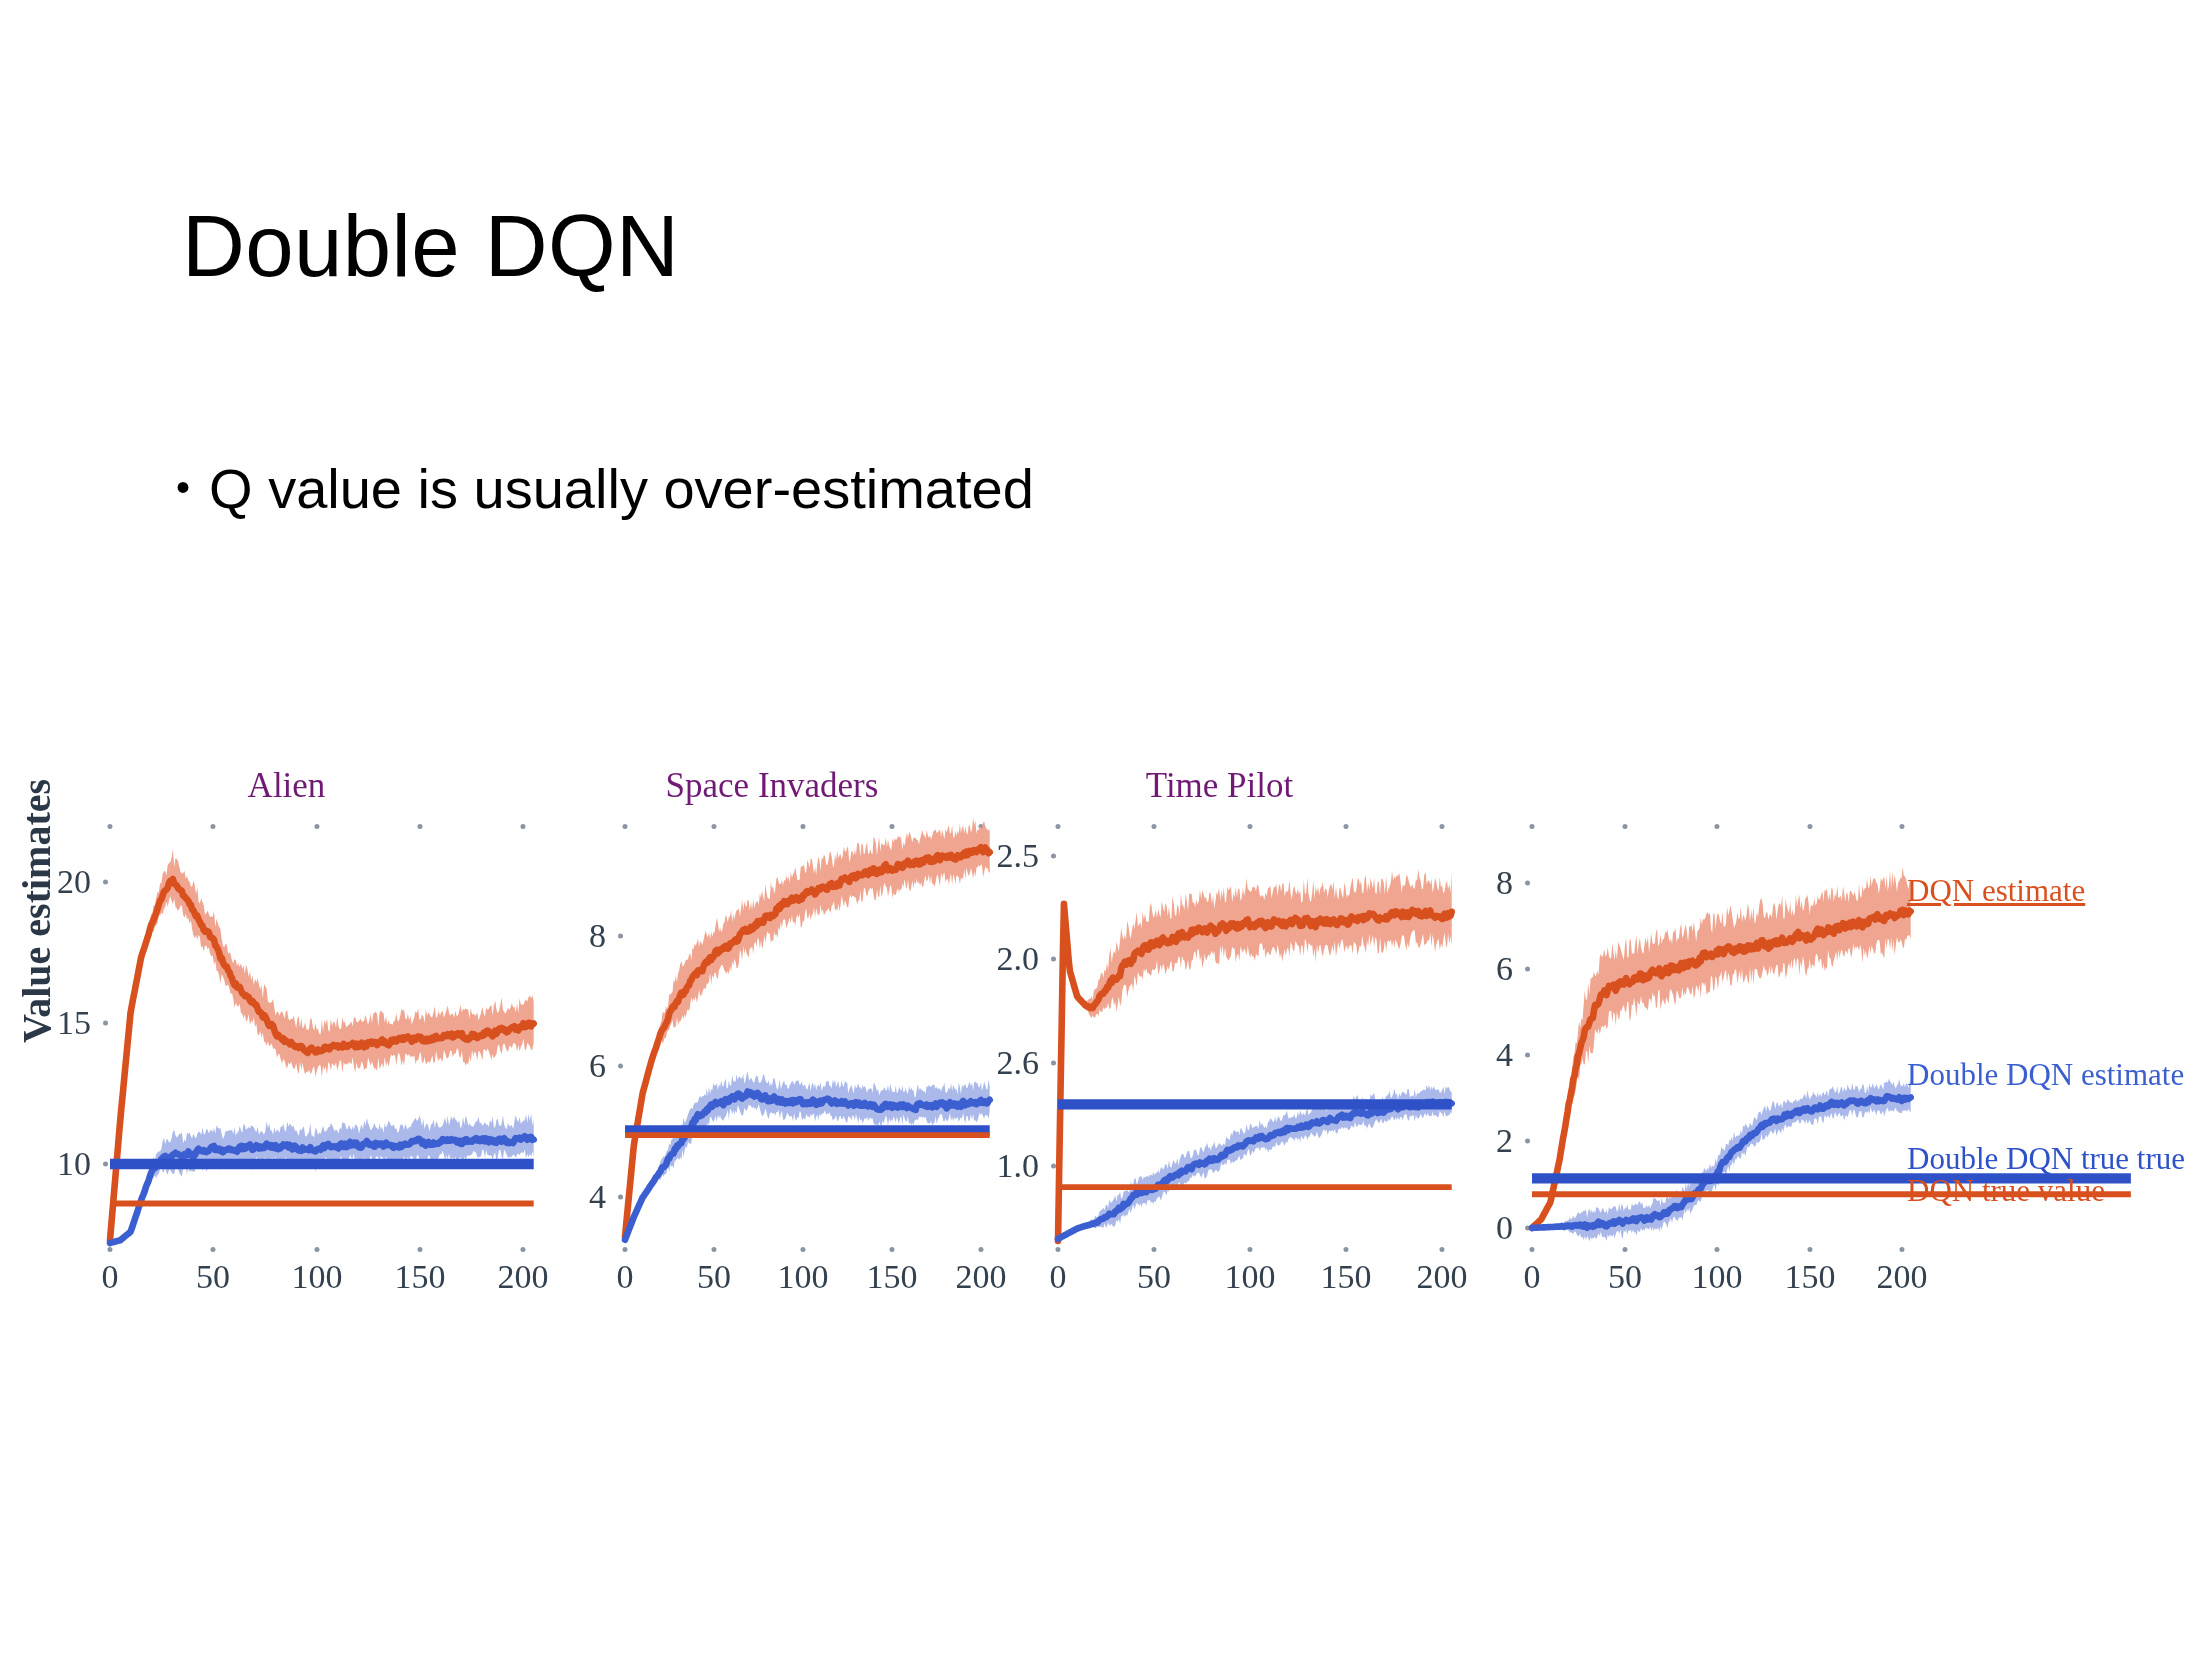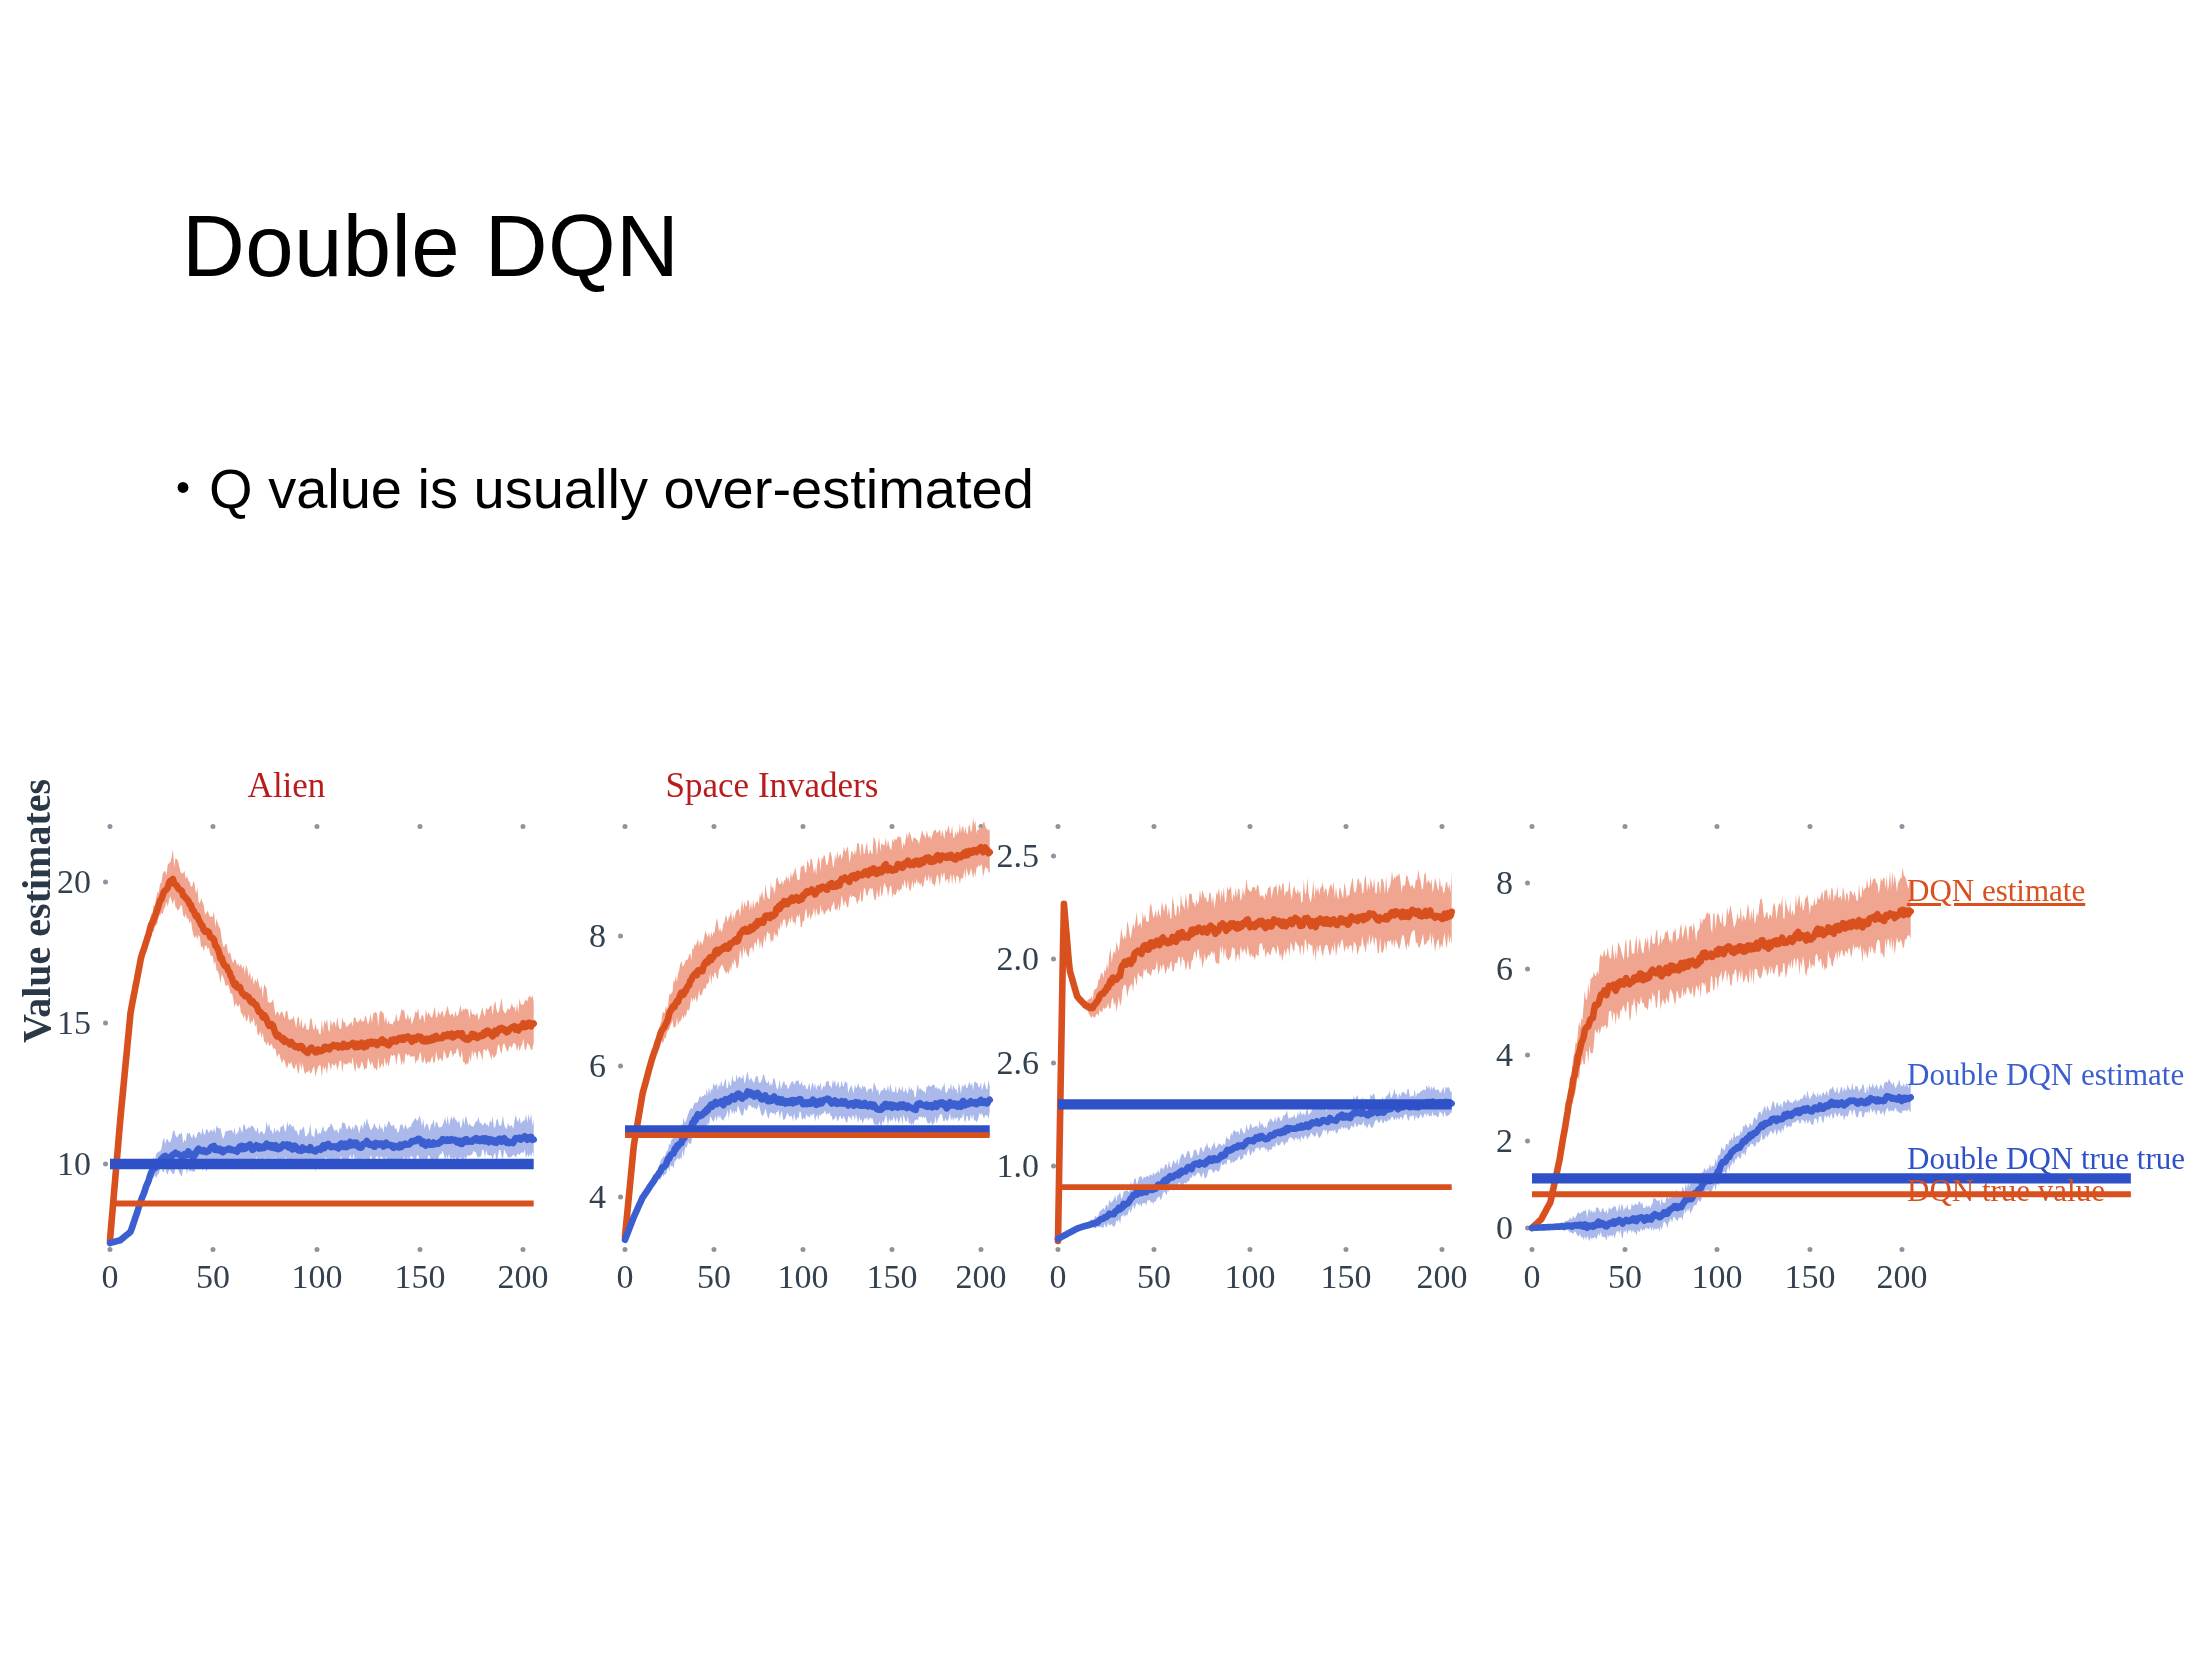--- a/index.html
+++ b/index.html
@@ -68,21 +68,21 @@
     height: 632px;
   }
   .panel-title {
     position: absolute;
     top: 16px;
     left: 0;
     width: 100%;
     text-align: center;
     font-family: "Liberation Serif", serif;
     font-size: 35px;
-    color: #b91c1c;
+    color: #701a75;
     white-space: nowrap;
   }
   .plot-area {
     position: absolute;
     left: 81px;
     top: 81px;
     right: 10.3px;
     height: 412px;
   }
   .ytick-label {
@@ -254,20 +254,21 @@
             <path d="M0.0 551.1 L 1.5 535.6 L 3.0 520.2 L 4.5 504.7 L 6.0 489.3 L 7.5 473.8 L 9.0 458.3 L 10.5 442.9 L 12.0 427.4 L 13.5 418.3 L 15.0 409.4 L 16.5 400.6 L 18.0 391.8 L 19.5 382.9 L 21.0 374.1 L 22.5 365.3 L 24.0 356.4 L 25.6 350.6 L 27.1 345.1 L 28.6 339.5 L 30.1 334.0 L 31.6 328.3 L 33.1 322.5 L 34.6 317.7 L 36.1 311.9 L 37.6 307.4 L 39.1 302.7 L 40.6 298.5 L 42.1 294.8 L 43.6 289.8 L 45.1 285.1 L 46.6 280.9 L 48.1 275.5 L 49.6 271.8 L 51.1 269.4 L 52.6 267.8 L 54.1 265.2 L 55.6 261.6 L 57.1 259.3 L 58.6 255.0 L 60.1 248.5 L 61.6 244.8 L 63.1 242.9 L 64.6 239.4 L 66.1 237.4 L 67.6 238.8 L 69.1 233.7 L 70.6 231.2 L 72.1 232.2 L 73.6 227.2 L 75.2 222.7 L 76.7 219.6 L 78.2 219.8 L 79.7 222.5 L 81.2 217.2 L 82.7 217.6 L 84.2 212.8 L 85.7 210.8 L 87.2 209.8 L 88.7 203.8 L 90.2 202.9 L 91.7 198.4 L 93.2 196.7 L 94.7 194.6 L 96.2 193.1 L 97.7 195.9 L 99.2 189.6 L 100.7 188.9 L 102.2 189.7 L 103.7 190.4 L 105.2 190.4 L 106.7 184.4 L 108.2 180.2 L 109.7 178.3 L 111.2 176.9 L 112.7 178.7 L 114.2 174.0 L 115.7 171.6 L 117.2 175.6 L 118.7 172.2 L 120.2 171.4 L 121.7 167.7 L 123.2 163.1 L 124.8 161.9 L 126.3 166.2 L 127.8 164.7 L 129.3 161.3 L 130.8 161.8 L 132.3 160.0 L 133.8 158.0 L 135.3 159.7 L 136.8 156.3 L 138.3 158.5 L 139.8 159.9 L 141.3 158.9 L 142.8 152.8 L 144.3 152.7 L 145.8 152.8 L 147.3 150.7 L 148.8 149.0 L 150.3 147.5 L 151.8 150.2 L 153.3 149.7 L 154.8 145.5 L 156.3 140.1 L 157.8 138.5 L 159.3 137.3 L 160.8 134.2 L 162.3 134.3 L 163.8 133.1 L 165.3 136.8 L 166.8 134.6 L 168.3 136.4 L 169.8 135.7 L 171.3 130.4 L 172.8 133.9 L 174.4 132.7 L 175.9 130.9 L 177.4 126.7 L 178.9 129.1 L 180.4 122.5 L 181.9 125.6 L 183.4 125.3 L 184.9 121.9 L 186.4 124.0 L 187.9 124.6 L 189.4 120.2 L 190.9 115.5 L 192.4 115.0 L 193.9 115.3 L 195.4 117.6 L 196.9 118.2 L 198.4 114.1 L 199.9 115.8 L 201.4 115.8 L 202.9 113.5 L 204.4 113.3 L 205.9 105.5 L 207.4 107.6 L 208.9 102.5 L 210.4 105.9 L 211.9 99.7 L 213.4 101.8 L 214.9 99.4 L 216.4 95.2 L 217.9 96.7 L 219.4 99.3 L 220.9 99.4 L 222.4 94.9 L 224.0 96.0 L 225.5 93.4 L 227.0 90.7 L 228.5 94.8 L 230.0 92.2 L 231.5 92.2 L 233.0 90.2 L 234.5 92.2 L 236.0 94.6 L 237.5 90.8 L 239.0 92.9 L 240.5 93.0 L 242.0 87.3 L 243.5 88.1 L 245.0 85.6 L 246.5 82.3 L 248.0 81.8 L 249.5 83.7 L 251.0 83.0 L 252.5 82.7 L 254.0 79.5 L 255.5 82.2 L 257.0 82.5 L 258.5 86.2 L 260.0 83.8 L 261.5 81.3 L 263.0 77.7 L 264.5 79.9 L 266.0 78.9 L 267.5 76.1 L 269.0 75.6 L 270.5 76.4 L 272.0 76.5 L 273.6 79.7 L 275.1 79.7 L 276.6 75.1 L 278.1 72.5 L 279.6 72.7 L 281.1 71.0 L 282.6 76.0 L 284.1 74.3 L 285.6 72.7 L 287.1 75.5 L 288.6 71.3 L 290.1 70.4 L 291.6 73.9 L 293.1 69.3 L 294.6 65.2 L 296.1 66.2 L 297.6 65.5 L 299.1 63.2 L 300.6 66.0 L 302.1 65.5 L 303.6 67.3 L 305.1 69.1 L 306.6 63.6 L 308.1 61.2 L 309.6 60.7 L 311.1 63.2 L 312.6 60.2 L 314.1 64.2 L 315.6 62.4 L 317.1 58.3 L 318.6 60.0 L 320.1 59.9 L 321.6 60.0 L 323.2 60.0 L 324.7 57.1 L 326.2 55.3 L 327.7 54.9 L 329.2 56.0 L 330.7 59.6 L 332.2 56.6 L 333.7 53.0 L 335.2 56.8 L 336.7 56.1 L 338.2 50.9 L 339.7 55.9 L 341.2 58.1 L 342.7 58.3 L 344.2 56.1 L 345.7 52.5 L 347.2 52.8 L 348.7 56.0 L 350.2 54.8 L 351.7 49.0 L 353.2 46.7 L 354.7 45.3 L 356.2 51.6 L 357.7 53.5 L 359.2 52.7 L 360.7 50.6 L 362.2 53.2 L 363.7 54.0 L 365.2 52.4 L 366.7 51.6 L 368.2 52.6 L 369.7 49.4 L 371.2 45.1 L 372.8 49.1 L 374.3 45.9 L 375.8 49.0 L 377.3 50.0 L 378.8 48.4 L 380.3 44.2 L 381.8 45.3 L 383.3 43.5 L 384.8 40.3 L 386.3 42.7 L 387.8 46.2 L 389.3 45.2 L 390.8 43.5 L 392.3 46.0 L 393.8 41.5 L 395.3 43.4 L 396.8 40.3 L 398.3 44.7 L 399.8 45.5 L 401.3 45.3 L 402.8 39.8 L 404.3 40.6 L 405.8 42.8 L 407.3 38.3 L 408.8 37.2 L 410.3 36.6 L 411.8 38.4 L 413.3 36.0 L 414.8 41.6 L 416.3 37.8 L 417.8 41.9 L 419.3 38.8 L 420.8 40.8 L 422.4 36.8 L 423.9 34.3 L 425.4 32.9 L 426.9 36.4 L 428.4 39.6 L 429.9 34.1 L 431.4 33.5 L 432.9 34.1 L 434.4 35.6 L 435.9 36.1 L 437.4 36.5 L 438.9 33.6 L 440.4 35.7 L 441.9 36.0 L 443.4 32.4 L 444.9 36.4 L 446.4 35.6 L 447.9 38.2 L 449.4 38.7 L 450.9 35.5 L 452.4 32.8 L 453.9 35.9 L 455.4 34.3 L 456.9 35.5 L 458.4 32.7 L 459.9 31.3 L 461.4 29.7 L 462.9 33.1 L 464.4 27.9 L 465.9 32.8 L 467.4 30.0 L 468.9 27.2 L 470.4 28.4 L 472.0 29.3 L 473.5 26.6 L 475.0 25.9 L 476.5 27.2 L 478.0 28.5 L 479.5 25.5 L 481.0 24.7 L 482.5 23.7 L 484.0 22.0 L 485.5 24.6 L 487.0 28.6 L 488.5 24.6 L 490.0 22.3 L 491.5 26.1 L 493.0 25.9 L 494.5 30.2 L 496.0 28.9" fill="none" stroke="#d9501f" stroke-width="9" stroke-linejoin="round" stroke-linecap="round"></path>
             <path d="M0.0 555.6 L 1.5 551.7 L 3.0 547.8 L 4.5 544.0 L 6.0 540.1 L 7.5 536.2 L 9.0 532.4 L 10.5 528.5 L 12.0 524.6 L 13.5 521.3 L 15.0 518.0 L 16.5 514.7 L 18.0 511.4 L 19.5 508.0 L 21.0 504.7 L 22.5 501.4 L 24.0 498.1 L 25.6 495.8 L 27.1 493.6 L 28.6 491.4 L 30.1 488.5 L 31.6 485.5 L 33.1 482.8 L 34.6 479.4 L 36.1 477.5 L 37.6 474.5 L 39.1 471.0 L 40.6 466.4 L 42.1 463.6 L 43.6 463.2 L 45.1 460.7 L 46.6 453.9 L 48.1 449.8 L 49.6 445.7 L 51.1 444.7 L 52.6 441.6 L 54.1 442.8 L 55.6 438.2 L 57.1 434.8 L 58.6 433.2 L 60.1 424.6 L 61.6 427.2 L 63.1 419.6 L 64.6 418.5 L 66.1 414.4 L 67.6 413.7 L 69.1 414.4 L 70.6 407.5 L 72.1 411.5 L 73.6 400.7 L 75.2 402.8 L 76.7 398.8 L 78.2 399.6 L 79.7 389.1 L 81.2 396.8 L 82.7 394.3 L 84.2 390.2 L 85.7 385.2 L 87.2 380.8 L 88.7 378.2 L 90.2 376.1 L 91.7 378.3 L 93.2 372.8 L 94.7 369.7 L 96.2 369.1 L 97.7 369.4 L 99.2 368.1 L 100.7 363.4 L 102.2 359.5 L 103.7 362.8 L 105.2 360.2 L 106.7 360.7 L 108.2 357.8 L 109.7 359.9 L 111.2 349.5 L 112.7 360.7 L 114.2 347.0 L 115.7 357.5 L 117.2 350.8 L 118.7 352.7 L 120.2 342.6 L 121.7 345.9 L 123.2 346.0 L 124.8 343.2 L 126.3 352.5 L 127.8 343.9 L 129.3 347.6 L 130.8 339.1 L 132.3 346.1 L 133.8 347.4 L 135.3 340.8 L 136.8 336.2 L 138.3 350.1 L 139.8 349.1 L 141.3 339.0 L 142.8 346.4 L 144.3 345.6 L 145.8 331.9 L 147.3 339.4 L 148.8 340.6 L 150.3 340.7 L 151.8 330.7 L 153.3 338.3 L 154.8 334.0 L 156.3 334.1 L 157.8 336.8 L 159.3 335.9 L 160.8 330.2 L 162.3 343.6 L 163.8 339.6 L 165.3 331.6 L 166.8 326.5 L 168.3 336.7 L 169.8 339.4 L 171.3 334.9 L 172.8 337.6 L 174.4 341.7 L 175.9 341.5 L 177.4 334.9 L 178.9 333.1 L 180.4 333.0 L 181.9 341.4 L 183.4 342.5 L 184.9 341.2 L 186.4 337.5 L 187.9 330.5 L 189.4 332.2 L 190.9 338.5 L 192.4 341.7 L 193.9 342.7 L 195.4 338.8 L 196.9 347.7 L 198.4 341.4 L 199.9 347.2 L 201.4 337.4 L 202.9 335.4 L 204.4 340.9 L 205.9 348.2 L 207.4 352.0 L 208.9 346.7 L 210.4 337.8 L 211.9 351.4 L 213.4 346.3 L 214.9 342.0 L 216.4 339.6 L 217.9 345.9 L 219.4 343.5 L 220.9 348.9 L 222.4 351.0 L 224.0 345.6 L 225.5 343.1 L 227.0 339.8 L 228.5 340.6 L 230.0 345.4 L 231.5 341.4 L 233.0 339.4 L 234.5 339.3 L 236.0 338.7 L 237.5 345.3 L 239.0 343.9 L 240.5 340.4 L 242.0 347.2 L 243.5 345.2 L 245.0 344.9 L 246.5 350.6 L 248.0 351.5 L 249.5 345.9 L 251.0 342.8 L 252.5 354.2 L 254.0 344.4 L 255.5 342.0 L 257.0 349.4 L 258.5 342.5 L 260.0 352.8 L 261.5 346.5 L 263.0 345.2 L 264.5 347.5 L 266.0 341.5 L 267.5 353.3 L 269.0 348.5 L 270.5 345.6 L 272.0 348.5 L 273.6 340.4 L 275.1 340.3 L 276.6 339.5 L 278.1 346.7 L 279.6 346.4 L 281.1 350.3 L 282.6 337.9 L 284.1 343.3 L 285.6 338.2 L 287.1 347.8 L 288.6 344.0 L 290.1 339.3 L 291.6 348.9 L 293.1 347.7 L 294.6 338.5 L 296.1 346.0 L 297.6 347.5 L 299.1 339.0 L 300.6 342.4 L 302.1 341.3 L 303.6 356.3 L 305.1 351.2 L 306.6 348.0 L 308.1 345.2 L 309.6 351.8 L 311.1 356.4 L 312.6 344.0 L 314.1 349.8 L 315.6 347.8 L 317.1 342.9 L 318.6 348.0 L 320.1 348.7 L 321.6 351.6 L 323.2 345.0 L 324.7 348.9 L 326.2 346.1 L 327.7 350.7 L 329.2 355.8 L 330.7 350.6 L 332.2 351.1 L 333.7 349.7 L 335.2 350.1 L 336.7 356.1 L 338.2 341.8 L 339.7 344.1 L 341.2 348.3 L 342.7 353.7 L 344.2 350.2 L 345.7 359.6 L 347.2 355.1 L 348.7 351.9 L 350.2 353.2 L 351.7 350.8 L 353.2 348.0 L 354.7 353.1 L 356.2 352.1 L 357.7 345.1 L 359.2 355.2 L 360.7 343.3 L 362.2 349.9 L 363.7 354.7 L 365.2 354.3 L 366.7 355.2 L 368.2 346.3 L 369.7 356.6 L 371.2 354.9 L 372.8 347.7 L 374.3 351.5 L 375.8 353.5 L 377.3 346.0 L 378.8 355.6 L 380.3 354.2 L 381.8 349.0 L 383.3 355.6 L 384.8 356.7 L 386.3 346.2 L 387.8 352.7 L 389.3 348.4 L 390.8 353.0 L 392.3 351.6 L 393.8 361.6 L 395.3 362.0 L 396.8 350.9 L 398.3 343.8 L 399.8 352.8 L 401.3 348.8 L 402.8 352.0 L 404.3 351.7 L 405.8 354.4 L 407.3 353.3 L 408.8 357.5 L 410.3 346.0 L 411.8 348.3 L 413.3 344.9 L 414.8 346.8 L 416.3 348.3 L 417.8 345.4 L 419.3 344.9 L 420.8 345.4 L 422.4 350.3 L 423.9 347.7 L 425.4 351.0 L 426.9 349.9 L 428.4 350.5 L 429.9 353.8 L 431.4 349.1 L 432.9 346.9 L 434.4 341.8 L 435.9 355.0 L 437.4 356.2 L 438.9 353.1 L 440.4 348.5 L 441.9 351.2 L 443.4 342.3 L 444.9 353.9 L 446.4 344.6 L 447.9 348.9 L 449.4 351.5 L 450.9 350.9 L 452.4 358.2 L 453.9 341.8 L 455.4 347.7 L 456.9 357.8 L 458.4 344.3 L 459.9 348.6 L 461.4 345.4 L 462.9 344.1 L 464.4 349.8 L 465.9 348.5 L 467.4 343.7 L 468.9 341.3 L 470.4 346.5 L 472.0 342.3 L 473.5 353.1 L 475.0 341.1 L 476.5 340.7 L 478.0 342.3 L 479.5 343.1 L 481.0 348.4 L 482.5 348.4 L 484.0 341.2 L 485.5 353.0 L 487.0 348.0 L 488.5 340.6 L 490.0 346.0 L 491.5 351.5 L 493.0 350.5 L 494.5 337.9 L 496.0 347.2 L 496.0 381.0 L 494.5 391.3 L 493.0 386.7 L 491.5 386.4 L 490.0 386.1 L 488.5 390.3 L 487.0 388.0 L 485.5 383.4 L 484.0 386.5 L 482.5 382.5 L 481.0 388.1 L 479.5 393.1 L 478.0 395.9 L 476.5 392.5 L 475.0 394.6 L 473.5 384.9 L 472.0 392.6 L 470.4 385.1 L 468.9 393.0 L 467.4 394.4 L 465.9 387.8 L 464.4 387.0 L 462.9 396.8 L 461.4 392.7 L 459.9 382.5 L 458.4 390.8 L 456.9 389.1 L 455.4 391.7 L 453.9 395.6 L 452.4 388.5 L 450.9 390.2 L 449.4 392.2 L 447.9 388.8 L 446.4 394.4 L 444.9 388.7 L 443.4 394.6 L 441.9 383.4 L 440.4 390.4 L 438.9 393.8 L 437.4 394.3 L 435.9 390.2 L 434.4 394.8 L 432.9 394.1 L 431.4 385.9 L 429.9 384.8 L 428.4 385.2 L 426.9 389.5 L 425.4 391.5 L 423.9 398.1 L 422.4 387.6 L 420.8 397.1 L 419.3 396.8 L 417.8 401.1 L 416.3 393.4 L 414.8 397.7 L 413.3 397.3 L 411.8 397.5 L 410.3 393.7 L 408.8 388.4 L 407.3 390.2 L 405.8 388.1 L 404.3 390.2 L 402.8 388.4 L 401.3 388.3 L 399.8 388.5 L 398.3 393.9 L 396.8 391.3 L 395.3 393.3 L 393.8 393.0 L 392.3 400.7 L 390.8 396.7 L 389.3 400.2 L 387.8 395.1 L 386.3 399.0 L 384.8 387.7 L 383.3 394.3 L 381.8 395.3 L 380.3 390.8 L 378.8 385.3 L 377.3 399.9 L 375.8 388.7 L 374.3 389.1 L 372.8 398.0 L 371.2 393.7 L 369.7 388.4 L 368.2 396.1 L 366.7 391.3 L 365.2 387.8 L 363.7 394.4 L 362.2 391.8 L 360.7 395.7 L 359.2 390.1 L 357.7 400.2 L 356.2 391.1 L 354.7 386.0 L 353.2 392.2 L 351.7 397.3 L 350.2 393.1 L 348.7 401.6 L 347.2 398.8 L 345.7 394.6 L 344.2 402.8 L 342.7 398.6 L 341.2 399.7 L 339.7 399.1 L 338.2 397.6 L 336.7 390.6 L 335.2 391.0 L 333.7 389.6 L 332.2 390.7 L 330.7 394.5 L 329.2 388.2 L 327.7 392.6 L 326.2 389.6 L 324.7 393.6 L 323.2 397.7 L 321.6 391.0 L 320.1 394.0 L 318.6 387.4 L 317.1 397.2 L 315.6 390.3 L 314.1 385.1 L 312.6 393.3 L 311.1 387.9 L 309.6 385.6 L 308.1 393.5 L 306.6 389.4 L 305.1 389.2 L 303.6 387.4 L 302.1 396.8 L 300.6 395.3 L 299.1 391.9 L 297.6 386.9 L 296.1 391.1 L 294.6 391.8 L 293.1 387.0 L 291.6 388.3 L 290.1 393.6 L 288.6 393.8 L 287.1 386.3 L 285.6 390.3 L 284.1 391.8 L 282.6 393.5 L 281.1 387.5 L 279.6 387.2 L 278.1 381.8 L 276.6 385.0 L 275.1 383.8 L 273.6 385.6 L 272.0 379.5 L 270.5 382.9 L 269.0 384.1 L 267.5 384.7 L 266.0 387.7 L 264.5 384.1 L 263.0 393.2 L 261.5 385.8 L 260.0 388.5 L 258.5 395.0 L 257.0 384.1 L 255.5 384.8 L 254.0 387.4 L 252.5 384.7 L 251.0 390.4 L 249.5 387.8 L 248.0 387.6 L 246.5 384.4 L 245.0 393.0 L 243.5 389.4 L 242.0 391.8 L 240.5 391.7 L 239.0 382.3 L 237.5 380.7 L 236.0 390.7 L 234.5 388.4 L 233.0 393.5 L 231.5 391.1 L 230.0 383.3 L 228.5 395.3 L 227.0 387.8 L 225.5 386.9 L 224.0 389.0 L 222.4 385.6 L 220.9 382.9 L 219.4 387.1 L 217.9 391.0 L 216.4 392.9 L 214.9 392.1 L 213.4 380.6 L 211.9 383.9 L 210.4 390.7 L 208.9 379.2 L 207.4 382.4 L 205.9 381.8 L 204.4 387.0 L 202.9 382.6 L 201.4 384.5 L 199.9 382.7 L 198.4 382.6 L 196.9 383.6 L 195.4 391.3 L 193.9 388.0 L 192.4 381.7 L 190.9 377.1 L 189.4 383.7 L 187.9 386.2 L 186.4 387.6 L 184.9 383.5 L 183.4 377.5 L 181.9 371.7 L 180.4 375.9 L 178.9 379.1 L 177.4 376.0 L 175.9 377.4 L 174.4 374.6 L 172.8 377.2 L 171.3 373.0 L 169.8 373.5 L 168.3 371.7 L 166.8 377.6 L 165.3 380.3 L 163.8 379.0 L 162.3 376.0 L 160.8 385.8 L 159.3 387.3 L 157.8 384.5 L 156.3 380.7 L 154.8 376.3 L 153.3 373.1 L 151.8 383.4 L 150.3 379.9 L 148.8 385.4 L 147.3 379.1 L 145.8 385.0 L 144.3 379.6 L 142.8 377.2 L 141.3 392.5 L 139.8 379.2 L 138.3 384.0 L 136.8 388.4 L 135.3 389.6 L 133.8 394.2 L 132.3 392.0 L 130.8 391.6 L 129.3 386.7 L 127.8 390.4 L 126.3 385.6 L 124.8 395.1 L 123.2 387.4 L 121.7 392.1 L 120.2 395.4 L 118.7 392.9 L 117.2 389.4 L 115.7 387.9 L 114.2 399.9 L 112.7 395.9 L 111.2 403.2 L 109.7 401.4 L 108.2 402.1 L 106.7 403.2 L 105.2 408.2 L 103.7 405.3 L 102.2 411.4 L 100.7 406.3 L 99.2 399.2 L 97.7 403.9 L 96.2 413.2 L 94.7 410.4 L 93.2 418.2 L 91.7 411.7 L 90.2 424.3 L 88.7 425.5 L 87.2 424.4 L 85.7 422.7 L 84.2 430.4 L 82.7 429.1 L 81.2 433.4 L 79.7 443.4 L 78.2 433.1 L 76.7 446.4 L 75.2 443.4 L 73.6 447.1 L 72.1 444.0 L 70.6 445.7 L 69.1 448.3 L 67.6 447.8 L 66.1 458.7 L 64.6 455.1 L 63.1 456.5 L 61.6 452.9 L 60.1 463.0 L 58.6 455.6 L 57.1 462.2 L 55.6 467.0 L 54.1 465.8 L 52.6 469.9 L 51.1 467.0 L 49.6 470.6 L 48.1 474.0 L 46.6 473.2 L 45.1 472.4 L 43.6 474.1 L 42.1 476.4 L 40.6 479.6 L 39.1 480.1 L 37.6 481.0 L 36.1 482.4 L 34.6 484.4 L 33.1 486.0 L 31.6 488.3 L 30.1 489.8 L 28.6 491.4 L 27.1 493.6 L 25.6 495.8 L 24.0 498.1 L 22.5 501.4 L 21.0 504.7 L 19.5 508.0 L 18.0 511.4 L 16.5 514.7 L 15.0 518.0 L 13.5 521.3 L 12.0 524.6 L 10.5 528.5 L 9.0 532.4 L 7.5 536.2 L 6.0 540.1 L 4.5 544.0 L 3.0 547.8 L 1.5 551.7 L 0.0 555.6 Z" fill="#aab9ea" stroke="none"></path>
             <path d="M0.0 555.6 L 1.5 551.7 L 3.0 547.8 L 4.5 544.0 L 6.0 540.1 L 7.5 536.2 L 9.0 532.4 L 10.5 528.5 L 12.0 524.6 L 13.5 521.3 L 15.0 518.0 L 16.5 514.7 L 18.0 511.4 L 19.5 508.0 L 21.0 504.7 L 22.5 501.4 L 24.0 498.1 L 25.6 495.8 L 27.1 493.6 L 28.6 491.4 L 30.1 489.2 L 31.6 487.0 L 33.1 484.6 L 34.6 482.1 L 36.1 480.2 L 37.6 478.0 L 39.1 475.9 L 40.6 473.5 L 42.1 470.5 L 43.6 469.1 L 45.1 467.0 L 46.6 464.3 L 48.1 462.9 L 49.6 459.1 L 51.1 456.8 L 52.6 456.9 L 54.1 455.3 L 55.6 453.8 L 57.1 449.6 L 58.6 445.3 L 60.1 445.3 L 61.6 441.1 L 63.1 439.5 L 64.6 438.3 L 66.1 438.4 L 67.6 432.1 L 69.1 432.7 L 70.6 428.1 L 72.1 429.0 L 73.6 425.8 L 75.2 424.7 L 76.7 424.5 L 78.2 417.7 L 79.7 418.5 L 81.2 416.6 L 82.7 413.1 L 84.2 411.9 L 85.7 405.5 L 87.2 404.4 L 88.7 403.8 L 90.2 402.1 L 91.7 396.4 L 93.2 397.3 L 94.7 391.7 L 96.2 393.0 L 97.7 388.1 L 99.2 384.9 L 100.7 386.6 L 102.2 387.6 L 103.7 385.8 L 105.2 386.2 L 106.7 383.7 L 108.2 381.7 L 109.7 382.3 L 111.2 378.5 L 112.7 379.8 L 114.2 375.6 L 115.7 373.9 L 117.2 371.7 L 118.7 374.5 L 120.2 371.1 L 121.7 370.9 L 123.2 368.4 L 124.8 371.3 L 126.3 370.4 L 127.8 369.0 L 129.3 368.7 L 130.8 367.5 L 132.3 370.9 L 133.8 372.7 L 135.3 367.1 L 136.8 364.4 L 138.3 368.4 L 139.8 365.4 L 141.3 367.9 L 142.8 363.0 L 144.3 364.0 L 145.8 360.6 L 147.3 360.9 L 148.8 364.8 L 150.3 361.9 L 151.8 359.2 L 153.3 357.1 L 154.8 356.9 L 156.3 359.3 L 157.8 362.6 L 159.3 363.7 L 160.8 360.2 L 162.3 361.1 L 163.8 360.9 L 165.3 357.9 L 166.8 354.1 L 168.3 355.6 L 169.8 357.8 L 171.3 355.5 L 172.8 359.0 L 174.4 359.5 L 175.9 360.9 L 177.4 357.1 L 178.9 358.0 L 180.4 356.2 L 181.9 357.8 L 183.4 361.4 L 184.9 364.1 L 186.4 364.6 L 187.9 360.6 L 189.4 360.0 L 190.9 359.4 L 192.4 363.3 L 193.9 367.2 L 195.4 367.1 L 196.9 367.1 L 198.4 363.6 L 199.9 366.4 L 201.4 362.8 L 202.9 360.9 L 204.4 365.9 L 205.9 366.3 L 207.4 368.5 L 208.9 364.3 L 210.4 366.4 L 211.9 369.0 L 213.4 364.8 L 214.9 369.1 L 216.4 368.4 L 217.9 370.3 L 219.4 367.1 L 220.9 367.3 L 222.4 369.7 L 224.0 369.1 L 225.5 366.8 L 227.0 365.8 L 228.5 370.2 L 230.0 365.9 L 231.5 368.3 L 233.0 368.7 L 234.5 365.8 L 236.0 366.8 L 237.5 364.5 L 239.0 364.6 L 240.5 368.1 L 242.0 371.3 L 243.5 369.1 L 245.0 370.9 L 246.5 368.9 L 248.0 371.0 L 249.5 368.6 L 251.0 368.5 L 252.5 370.7 L 254.0 367.6 L 255.5 365.1 L 257.0 368.2 L 258.5 370.8 L 260.0 372.1 L 261.5 367.8 L 263.0 371.1 L 264.5 367.3 L 266.0 366.5 L 267.5 370.3 L 269.0 367.7 L 270.5 365.8 L 272.0 365.2 L 273.6 364.8 L 275.1 363.8 L 276.6 364.1 L 278.1 365.7 L 279.6 368.5 L 281.1 370.4 L 282.6 367.9 L 284.1 369.5 L 285.6 366.4 L 287.1 368.7 L 288.6 370.9 L 290.1 368.7 L 291.6 370.2 L 293.1 369.0 L 294.6 367.3 L 296.1 370.4 L 297.6 368.8 L 299.1 367.6 L 300.6 371.0 L 302.1 371.3 L 303.6 373.1 L 305.1 371.8 L 306.6 370.4 L 308.1 371.3 L 309.6 370.1 L 311.1 373.4 L 312.6 370.6 L 314.1 368.8 L 315.6 370.8 L 317.1 372.3 L 318.6 369.3 L 320.1 373.2 L 321.6 372.9 L 323.2 373.5 L 324.7 373.1 L 326.2 369.6 L 327.7 373.4 L 329.2 373.3 L 330.7 374.3 L 332.2 372.5 L 333.7 371.3 L 335.2 372.2 L 336.7 374.7 L 338.2 372.0 L 339.7 373.8 L 341.2 376.1 L 342.7 378.0 L 344.2 378.7 L 345.7 378.5 L 347.2 378.7 L 348.7 378.8 L 350.2 374.8 L 351.7 376.0 L 353.2 371.9 L 354.7 370.9 L 356.2 373.2 L 357.7 374.9 L 359.2 374.1 L 360.7 371.6 L 362.2 372.5 L 363.7 376.2 L 365.2 372.4 L 366.7 374.7 L 368.2 373.2 L 369.7 373.8 L 371.2 375.9 L 372.8 374.9 L 374.3 371.9 L 375.8 372.5 L 377.3 375.1 L 378.8 371.7 L 380.3 374.0 L 381.8 374.0 L 383.3 376.5 L 384.8 373.5 L 386.3 374.8 L 387.8 375.6 L 389.3 376.4 L 390.8 376.6 L 392.3 378.1 L 393.8 378.5 L 395.3 379.0 L 396.8 372.7 L 398.3 370.9 L 399.8 372.1 L 401.3 370.1 L 402.8 371.7 L 404.3 372.5 L 405.8 372.6 L 407.3 373.2 L 408.8 374.2 L 410.3 371.8 L 411.8 374.9 L 413.3 373.2 L 414.8 374.3 L 416.3 372.7 L 417.8 375.5 L 419.3 372.9 L 420.8 373.4 L 422.4 370.4 L 423.9 374.9 L 425.4 372.9 L 426.9 371.3 L 428.4 369.2 L 429.9 370.5 L 431.4 369.0 L 432.9 372.4 L 434.4 370.4 L 435.9 374.0 L 437.4 376.8 L 438.9 375.1 L 440.4 371.1 L 441.9 368.6 L 443.4 370.6 L 444.9 372.7 L 446.4 371.5 L 447.9 370.5 L 449.4 373.5 L 450.9 372.1 L 452.4 374.6 L 453.9 370.9 L 455.4 371.5 L 456.9 374.8 L 458.4 369.4 L 459.9 366.9 L 461.4 371.0 L 462.9 372.6 L 464.4 369.9 L 465.9 369.7 L 467.4 371.1 L 468.9 369.3 L 470.4 367.4 L 472.0 369.5 L 473.5 370.3 L 475.0 370.0 L 476.5 368.7 L 478.0 371.2 L 479.5 370.1 L 481.0 369.9 L 482.5 366.9 L 484.0 365.7 L 485.5 369.4 L 487.0 369.6 L 488.5 367.5 L 490.0 367.7 L 491.5 370.4 L 493.0 370.1 L 494.5 366.7 L 496.0 365.4" fill="none" stroke="#3b5fd0" stroke-width="9" stroke-linejoin="round" stroke-linecap="round"></path>
             <line x1="0" x2="496" y1="407.1111111111111" y2="407.1111111111111" stroke="#2f51c8" stroke-width="14"></line>
             <line x1="0" x2="496" y1="413.33333333333326" y2="413.33333333333326" stroke="#d9501f" stroke-width="8"></line>
             <line x1="0" x2="0" y1="0" y2="560" stroke="none"></line>
           </svg>
         </div>
       </div>
       <div class="panel" style="left: 948px; width: 485px;">
+        <div class="panel-title">Time Pilot</div>
         <div class="plot-area">
           <div class="ytick-label" style="top: 335px;">1.0</div>
           <div class="ytick-dot" style="top: 335px;"></div>
           <div class="ytick-label" style="top: 232px;">2.6</div>
           <div class="ytick-dot" style="top: 232px;"></div>
           <div class="ytick-label" style="top: 128px;">2.0</div>
           <div class="ytick-dot" style="top: 128px;"></div>
           <div class="ytick-label" style="top: 25px;">2.5</div>
           <div class="ytick-dot" style="top: 25px;"></div>
           <div class="xtick-label" style="left: 0px;">0</div>

